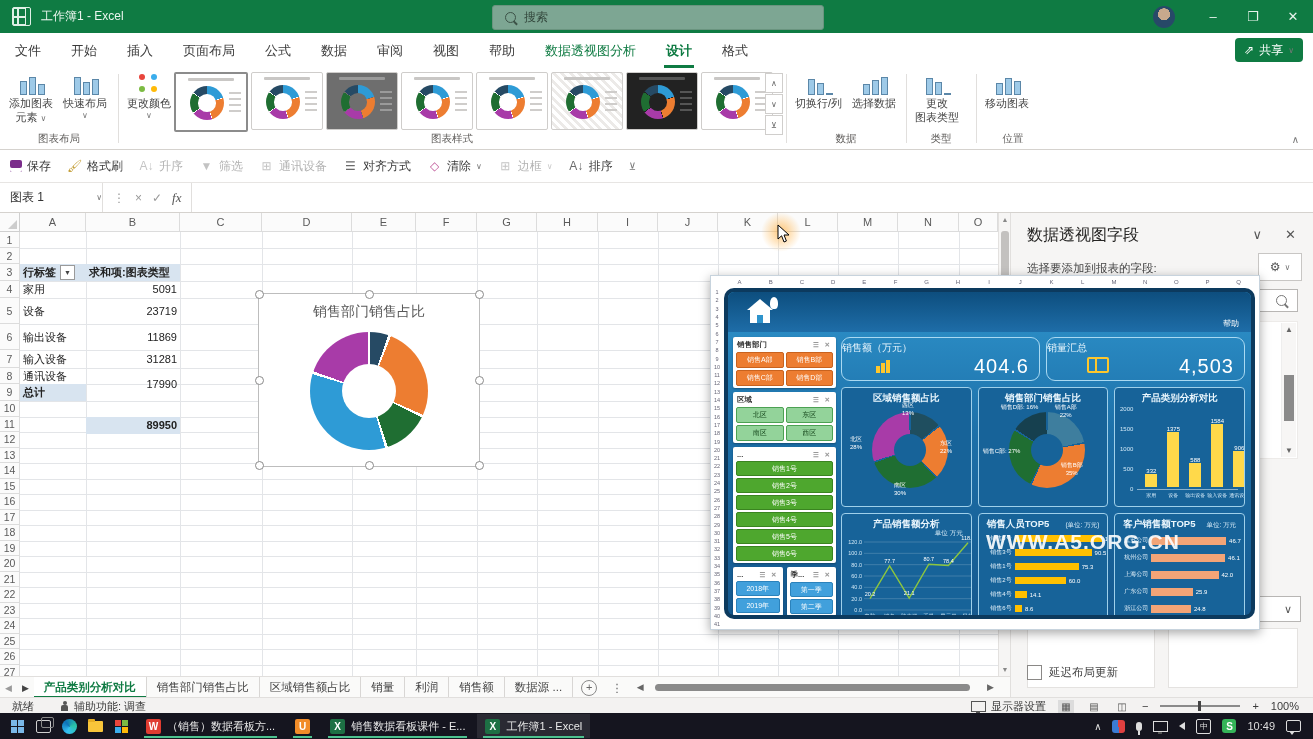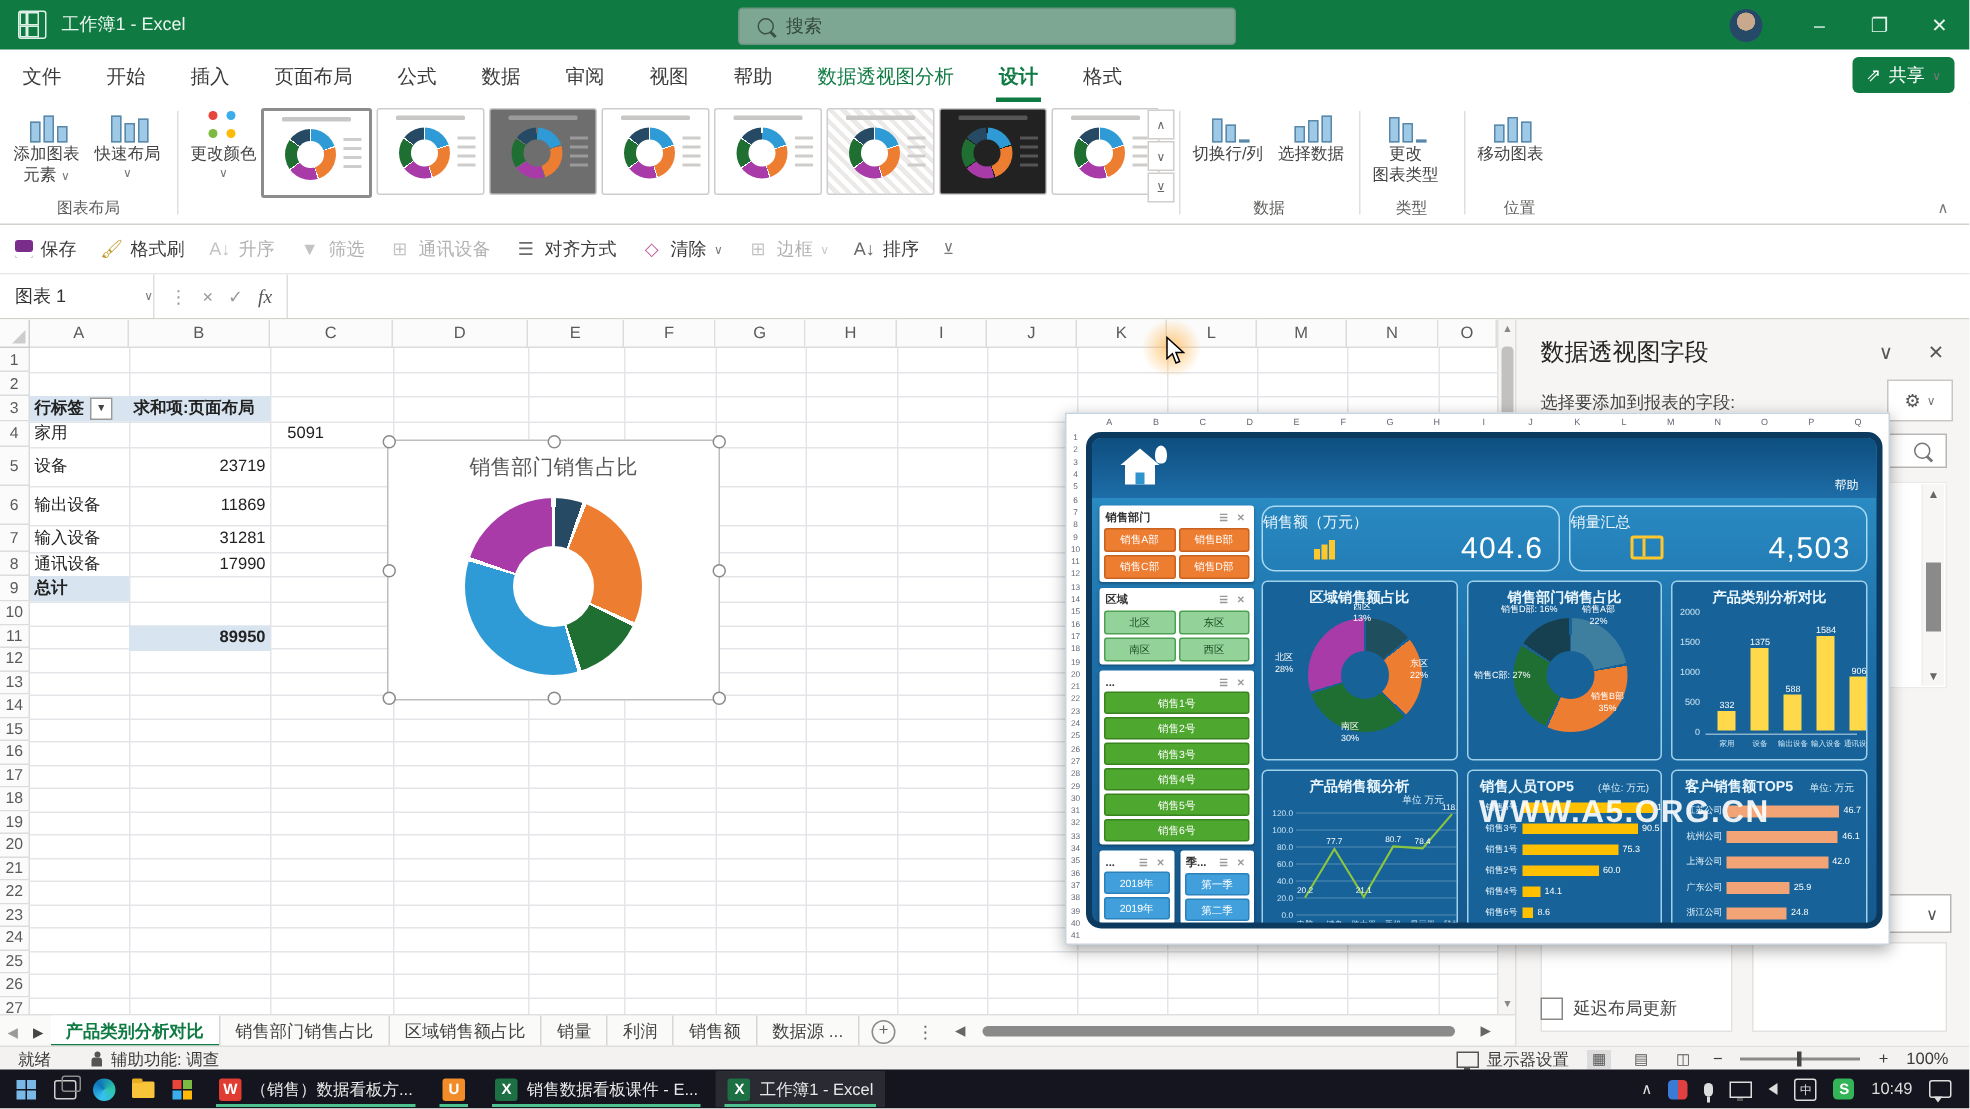--- a/index.html
+++ b/index.html
@@ -255,21 +255,21 @@
           <div class="bars">
             <i style="height: 16px;"></i>
             <i style="height: 11px;"></i>
             <i style="height: 14px;"></i>
           </div>
         </div>
         <div>快速布局</div>
         <div style="font-size: 8px; color: rgb(119, 119, 119);">∨</div>
       </div></div>
     <div class="gsep" style="left: 118px;"></div>
-    <div class="rgroup" style="left: 122px; width: 660px;"><div class="bigbtn">
+    <div class="rgroup" style="left: 122px; width: 660px;"><div class="glabel">图表样式</div><div class="bigbtn">
         <div class="bicon">
           <i style="position: absolute; width: 6px; height: 6px; border-radius: 50%; background: rgb(232, 69, 60); left: 3px; top: 3px;"></i>
           <i style="position: absolute; width: 6px; height: 6px; border-radius: 50%; background: rgb(59, 173, 236); left: 15px; top: 3px;"></i>
           <i style="position: absolute; width: 6px; height: 6px; border-radius: 50%; background: rgb(124, 187, 66); left: 3px; top: 15px;"></i>
           <i style="position: absolute; width: 6px; height: 6px; border-radius: 50%; background: rgb(255, 186, 8); left: 15px; top: 15px;"></i>
         </div>
         <div>更改颜色</div>
         <div style="font-size: 8px; color: rgb(119, 119, 119);">∨</div>
       </div><div class="gallery" style="left: 52px;">
         <div class="thumb sel">
@@ -540,31 +540,31 @@
     <div class="gline" style="left: 20px; top: 374px; width: 978px; height: 1px;"></div>
     <div class="gline" style="left: 20px; top: 389.5px; width: 978px; height: 1px;"></div>
     <div class="gline" style="left: 20px; top: 405px; width: 978px; height: 1px;"></div>
     <div class="gline" style="left: 20px; top: 420.5px; width: 978px; height: 1px;"></div>
     <div class="gline" style="left: 20px; top: 436px; width: 978px; height: 1px;"></div>
     <div class="gline" style="left: 20px; top: 451.5px; width: 978px; height: 1px;"></div>
     <div class="cell hdr" style="left: 20px; top: 51px; width: 66px; height: 17px; line-height: 17px;">
       <span>行标签</span>
       <span class="dd">▼</span>
     </div>
-    <div class="cell hdr" style="left: 86px; top: 51px; width: 94px; height: 17px; line-height: 17px;">求和项:页面布局</div>
+    <div class="cell hdr" style="left: 86px; top: 51px; width: 94px; height: 17px; line-height: 17px;">求和项:图表类型</div>
     <div class="cell " style="left: 20px; top: 68px; width: 66px; height: 17px; line-height: 17px;">家用</div>
-    <div class="cell num" style="left: 86px; top: 68px; width: 94px; height: 17px; line-height: 17px; margin-left: 39px;">5091</div>
+    <div class="cell num" style="left: 86px; top: 68px; width: 94px; height: 17px; line-height: 17px;">5091</div>
     <div class="cell " style="left: 20px; top: 85px; width: 66px; height: 26px; line-height: 26px;">设备</div>
     <div class="cell num" style="left: 86px; top: 85px; width: 94px; height: 26px; line-height: 26px;">23719</div>
     <div class="cell " style="left: 20px; top: 111px; width: 66px; height: 26px; line-height: 26px;">输出设备</div>
     <div class="cell num" style="left: 86px; top: 111px; width: 94px; height: 26px; line-height: 26px;">11869</div>
     <div class="cell " style="left: 20px; top: 137px; width: 66px; height: 18px; line-height: 18px;">输入设备</div>
     <div class="cell num" style="left: 86px; top: 137px; width: 94px; height: 18px; line-height: 18px;">31281</div>
     <div class="cell " style="left: 20px; top: 155px; width: 66px; height: 16px; line-height: 16px;">通讯设备</div>
-    <div class="cell num" style="left: 86px; top: 155px; width: 94px; height: 16px; line-height: 16px; text-align: right;">17990</div>
+    <div class="cell num" style="left: 86px; top: 155px; width: 94px; height: 32px; line-height: 16px; text-align: right;">17990</div>
     <div class="cell hdr" style="left: 20px; top: 171px; width: 66px; height: 17px; line-height: 17px;">总计</div>
     <div class="cell hdr num" style="left: 86px; top: 171px; width: 94px; height: 17px; line-height: 17px; margin-top: 33px;">89950</div>
     <div id="chartobj">
       <div class="ct">销售部门销售占比</div>
       <div class="donut" style="width: 118px; height: 118px; background: conic-gradient(rgb(255, 255, 255) 0%, rgb(255, 255, 255) 0.4%, rgb(38, 74, 100) 0.4%, rgb(38, 74, 100) 5.25981%, rgb(255, 255, 255) 5.25981%, rgb(255, 255, 255) 5.65981%, rgb(255, 255, 255) 5.65981%, rgb(255, 255, 255) 6.05981%, rgb(237, 125, 49) 6.05981%, rgb(237, 125, 49) 31.6289%, rgb(255, 255, 255) 31.6289%, rgb(255, 255, 255) 32.0289%, rgb(255, 255, 255) 32.0289%, rgb(255, 255, 255) 32.4289%, rgb(31, 110, 50) 32.4289%, rgb(31, 110, 50) 44.824%, rgb(255, 255, 255) 44.824%, rgb(255, 255, 255) 45.224%, rgb(255, 255, 255) 45.224%, rgb(255, 255, 255) 45.624%, rgb(46, 155, 214) 45.624%, rgb(46, 155, 214) 79.6%, rgb(255, 255, 255) 79.6%, rgb(255, 255, 255) 80%, rgb(255, 255, 255) 80%, rgb(255, 255, 255) 80.4%, rgb(168, 59, 168) 80.4%, rgb(168, 59, 168) 99.6%, rgb(255, 255, 255) 99.6%, rgb(255, 255, 255) 100%); position: absolute; left: 51px; top: 38px; --hole: #fff; --ins: 27%;"></div>
       <div class="handle" style="left: -4px; top: -4px;"></div>
       <div class="handle" style="left: 106px; top: -4px;"></div>
       <div class="handle" style="left: 216px; top: -4px;"></div>
       <div class="handle" style="left: -4px; top: 82px;"></div>
       <div class="handle" style="left: 216px; top: 82px;"></div>

